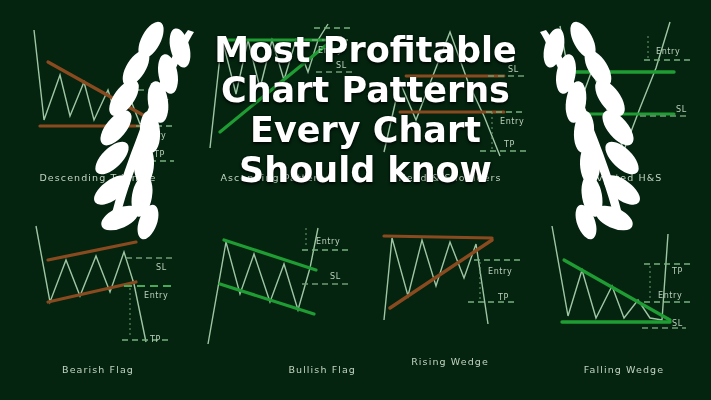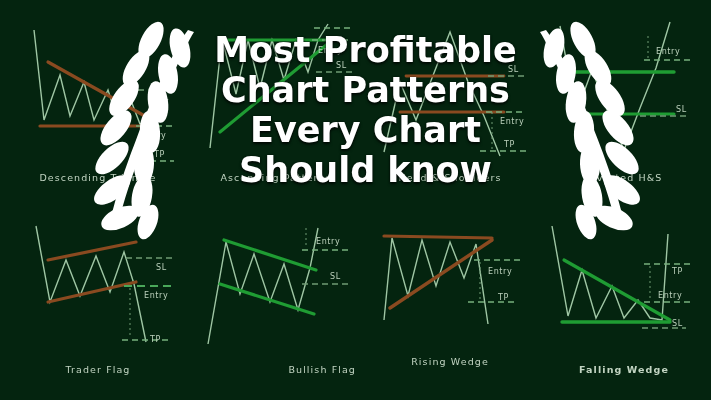--- a/index.html
+++ b/index.html
@@ -103,21 +103,21 @@
       <line x1="30" y1="36" x2="118" y2="18" stroke="#8a4a20" stroke-width="3.2" stroke-linecap="round"></line>
       <line x1="30" y1="78" x2="118" y2="58" stroke="#8a4a20" stroke-width="3.2" stroke-linecap="round"></line>
       <line x1="108" y1="34" x2="154" y2="34" stroke="#6f9a74" stroke-width="1.4" stroke-dasharray="6 4"></line>
       <text class="glyph" x="138" y="46">SL</text>
       <line x1="106" y1="62" x2="154" y2="62" stroke="#4aa85a" stroke-width="2.2" stroke-dasharray="8 5"></line>
       <text class="glyph" x="126" y="74">Entry</text>
       <line x1="112" y1="64" x2="112" y2="114" stroke="#6f9a74" stroke-width="1" stroke-dasharray="2 3"></line>
       <line x1="104" y1="116" x2="152" y2="116" stroke="#77b07d" stroke-width="1.4" stroke-dasharray="6 4"></line>
       <text class="glyph" x="132" y="118">TP</text>
     </svg>
-    <div class="cell-label" style="top:140px;">Trader Flag</div>
+    <div class="cell-label" style="top:140px;">Bearish Flag</div>
   </div>
 
   <div class="cell" style="left:196px;top:224px;width:160px;height:150px;">
     <svg width="160" height="130" viewBox="0 0 160 130">
       <polyline fill="none" stroke="#9fc6a4" stroke-width="1.4" points="12,120 30,18 44,70 58,30 74,78 88,40 102,86 114,44 122,4"></polyline>
       <line x1="28" y1="16" x2="120" y2="46" stroke="#1f9c33" stroke-width="3.2" stroke-linecap="round"></line>
       <line x1="24" y1="60" x2="118" y2="90" stroke="#1f9c33" stroke-width="3.2" stroke-linecap="round"></line>
       <line x1="110" y1="4" x2="110" y2="24" stroke="#6f9a74" stroke-width="1" stroke-dasharray="2 3"></line>
       <line x1="106" y1="26" x2="152" y2="26" stroke="#77b07d" stroke-width="1.5" stroke-dasharray="6 4"></line>
       <text class="glyph" x="120" y="20">Entry</text>
@@ -147,21 +147,21 @@
       <line x1="20" y1="36" x2="126" y2="96" stroke="#1f9c33" stroke-width="3.2" stroke-linecap="round"></line>
       <line x1="18" y1="98" x2="126" y2="98" stroke="#1f9c33" stroke-width="3.4" stroke-linecap="round"></line>
       <line x1="100" y1="40" x2="146" y2="40" stroke="#77b07d" stroke-width="1.4" stroke-dasharray="6 4"></line>
       <text class="glyph" x="128" y="50">TP</text>
       <line x1="106" y1="42" x2="106" y2="76" stroke="#6f9a74" stroke-width="1" stroke-dasharray="2 3"></line>
       <line x1="100" y1="78" x2="146" y2="78" stroke="#77b07d" stroke-width="1.5" stroke-dasharray="6 4"></line>
       <text class="glyph" x="114" y="74">Entry</text>
       <line x1="98" y1="104" x2="142" y2="104" stroke="#6f9a74" stroke-width="1.3" stroke-dasharray="6 4"></line>
       <text class="glyph" x="128" y="102" fill="#8a6a30">SL</text>
     </svg>
-    <div class="cell-label" style="top:140px;font-weight:bold;">Falling Wedge</div>
+    <div class="cell-label" style="top:140px;">Falling Wedge</div>
   </div>
 
   <svg class="laurel" id="laurel-left" width="110" height="205" viewBox="0 0 110 205">
     <g fill="#ffffff">
       <path d="M92,8 C80,24 58,70 40,118 C26,154 18,182 14,200 L22,202 C27,182 36,152 50,118 C68,72 88,26 98,10 Z"></path>
       <g>
         <ellipse cx="55" cy="18" rx="9.5" ry="20" transform="rotate(28 55 18)"></ellipse>
         <ellipse cx="84" cy="26" rx="9.5" ry="20" transform="rotate(-14 84 26)"></ellipse>
         <ellipse cx="40" cy="46" rx="9.5" ry="20" transform="rotate(32 40 46)"></ellipse>
         <ellipse cx="72" cy="52" rx="9.5" ry="20" transform="rotate(-10 72 52)"></ellipse>

